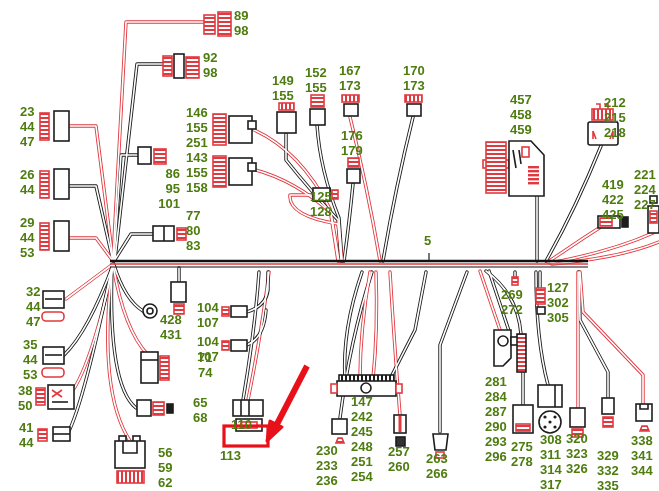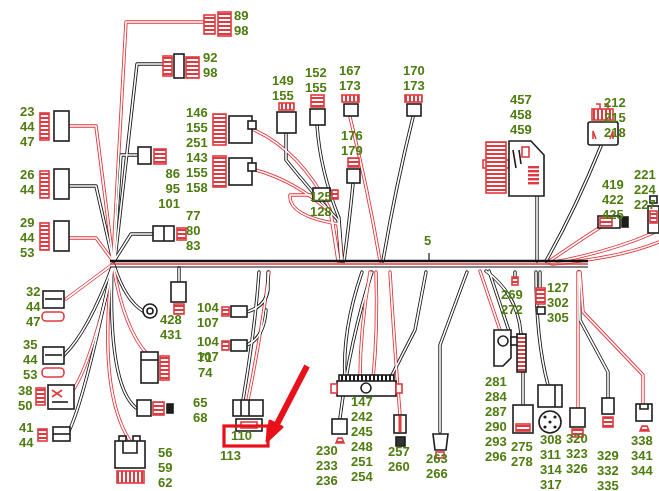--- a/index.html
+++ b/index.html
@@ -424,21 +424,21 @@
 173</div>
       <div class="lbl" style="left: 341px; top: 128px;">176
 179</div>
       <div class="lbl" style="left: 310px; top: 161px; margin-top: 28px;">125
 128</div>
       <div class="lbl" style="left: 424px; top: 233px;">5</div>
       <div class="lbl" style="left: 197px; top: 300px;">104
 107</div>
       <div class="lbl" style="left: 197px; top: 334px;">104
 107</div>
-      <div class="lbl" style="left: 231px; top: 428px;">110</div>
+      <div class="lbl" style="left: 231px; top: 417px;">110</div>
       <div class="lbl" style="left: 220px; top: 448px;">113</div>
       <div class="lbl" style="left: 316px; top: 443px;">230
 233
 236</div>
       <div class="lbl" style="left: 351px; top: 394px;">147
 242
 245
 248
 251
 254</div>

